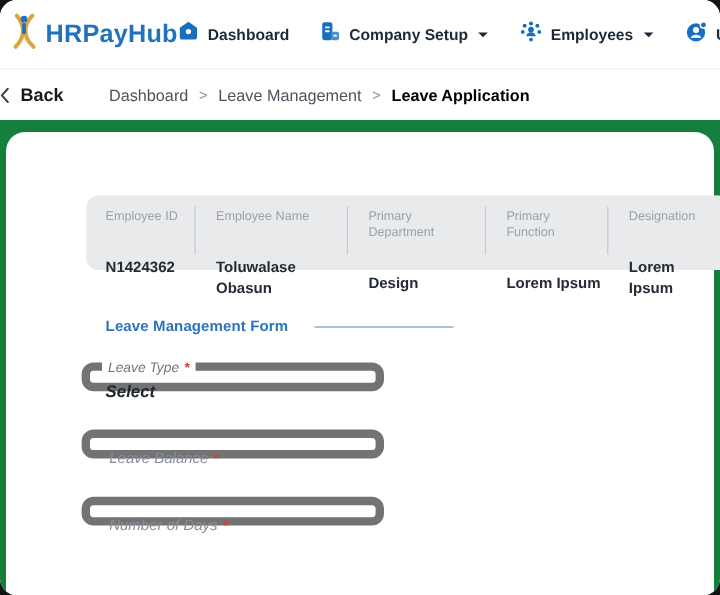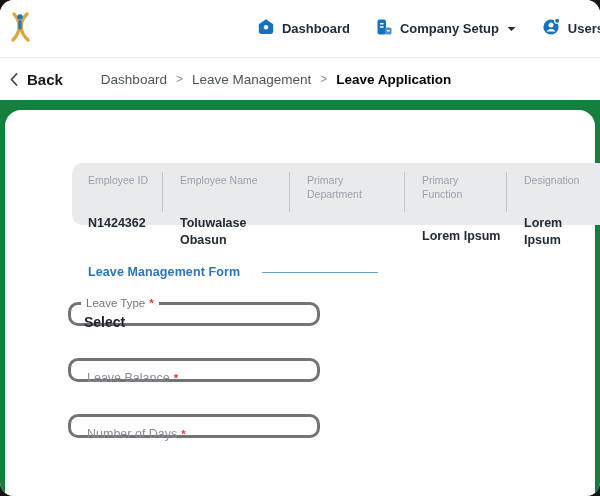--- a/index.html
+++ b/index.html
@@ -8,21 +8,21 @@
   
   .topbar{height:58px;display:flex;align-items:center;padding-left:8px;border-bottom:1px solid #ededef;box-sizing:border-box;background:#fff;}
   .brand{display:flex;align-items:center;gap:5px;margin-left:-2px;}
   .brand-text{font-size:21px;font-weight:800;color:#2273bb;letter-spacing:.2px;}
   .nav{margin-left:auto;display:flex;align-items:center;gap:26px;margin-right:-4px;}
   .nav-item{display:flex;align-items:center;gap:7px;cursor:pointer;}
   .nav-label{font-size:13px;font-weight:700;color:#1d2939;white-space:nowrap;}
   .caret{width:9px;height:6px;margin-left:1px;flex:none;}
 
   
-  .crumbrow{height:42px;display:flex;align-items:center;padding-left:10px;background:#fff;}
+  .crumbrow{height:42px;display:flex;align-items:center;padding-left:0;background:#fff;}
   .backbtn{display:flex;align-items:center;gap:9px;cursor:pointer;}
   .back-label{font-size:15px;font-weight:800;color:#16191f;}
   .breadcrumb{display:flex;align-items:center;gap:9px;margin-left:38px;}
   .crumb{font-size:13.5px;font-weight:500;color:#4d535c;}
   .crumb.current{color:#000000;font-weight:700;}
   .crumb-sep{font-size:12px;color:#8b929c;}
 
   
   .page{position:absolute;top:100px;left:0;right:0;bottom:0;background:#15803d;}
   .card{position:absolute;top:10px;left:5px;right:5px;bottom:0;background:#fff;border-radius:16px 16px 0 0;box-shadow:0 1px 4px rgba(16,24,40,.08);}
@@ -37,21 +37,21 @@
   .empcol.c5{flex:1;padding-left:17px;}
   .vdiv{width:1px;background:#c6c9cf;margin:9px 0 13px 0;flex:none;}
   .emp-label{font-size:10.5px;color:#9aa1ad;line-height:1.3;max-width:78px;margin-bottom:3px;}
   .emp-value{font-size:12.5px;font-weight:700;color:#242b34;line-height:1.4;max-width:88px;margin-top:27px;}
 
   
   .formsec{margin:40px 0 0 63px;}
   .formtitle-row{display:flex;align-items:center;gap:22px;}
   .form-title{font-size:12.5px;font-weight:700;color:#2d75ba;letter-spacing:.1px;margin-left:20px;}
   .title-rule{width:116px;height:1px;background:#6a9fd4;}
-  .fieldbox{position:relative;width:252px;height:24px;border:3px solid #737373;border-radius:10px;background:#fff;box-sizing:border-box;}
+  .fieldbox{position:relative;width:252px;height:24px;border:7px solid #737373;border-radius:10px;background:#fff;box-sizing:border-box;font-style:italic;}
   .fieldbox.first{margin-top:23px;}
   .fieldbox.gap{margin-top:32px;}
   .float-label{position:absolute;top:-8px;left:10px;background:#fff;padding:0 5px;font-size:11.5px;color:#6e7681;}
   .field-value{padding:9px 0 0 13px;font-size:14px;font-weight:600;color:#20262f;}
   .placeholder{padding:10px 0 0 16px;font-size:12.5px;color:#878e99;}
   .req{color:#e03a3a;font-weight:700;margin-left:4px;font-size:11.5px;}
 </style>
 </head>
 <body>
 
@@ -60,20 +60,21 @@
   <div class="topbar">
     <div class="brand">
       <span>
         <svg width="27" height="32" viewBox="0 0 27 32">
           <path d="M8 3 C 15 11, 15 21, 7 29" fill="none" stroke="#dca63d" stroke-width="3.4" stroke-linecap="round"></path>
           <path d="M21 3 C 13 11, 13 21, 22 29" fill="none" stroke="#dca63d" stroke-width="3.4" stroke-linecap="round"></path>
           <circle cx="14" cy="6" r="2.8" fill="#2273bb"></circle>
           <path d="M14 10.5 L14 17" stroke="#2273bb" stroke-width="3.2" stroke-linecap="round"></path>
         </svg>
       </span>
+      <span class="brand-text">HRPayHub</span>
     </div>
 
     <div class="nav">
       <div class="nav-item">
         <span>
           <svg width="18" height="18" viewBox="0 0 18 18">
             <path d="M9 1.2 L16.2 6.2 V13.6 a2.4 2.4 0 0 1 -2.4 2.4 H4.2 a2.4 2.4 0 0 1 -2.4 -2.4 V6.2 Z" fill="#1670bd"></path>
             <circle cx="9" cy="9.3" r="2.2" fill="#fff"></circle>
           </svg>
         </span>
@@ -89,20 +90,38 @@
             <rect x="9" y="9.5" width="6.5" height="7" rx="1.6" fill="#4a90cf"></rect>
             <rect x="10.8" y="12" width="3" height="1.5" rx="0.7" fill="#fff"></rect>
           </svg>
         </span>
         <span class="nav-label">Company Setup</span>
         <svg class="caret" viewBox="0 0 9 6">
             <path d="M0.5 1 L4.5 5 L8.5 1 Z" fill="#1d2939"></path>
           </svg>
       </div>
 
+      <div class="nav-item">
+        <span>
+          <svg width="19" height="18" viewBox="0 0 19 18">
+            <circle cx="9.5" cy="7.6" r="2.4" fill="#1670bd"></circle>
+            <path d="M5.6 13.2 a3.9 3.3 0 0 1 7.8 0 Z" fill="#1670bd"></path>
+            <circle cx="4.2" cy="4.4" r="1.7" fill="#1670bd"></circle>
+            <circle cx="14.8" cy="4.4" r="1.7" fill="#1670bd"></circle>
+            <circle cx="9.5" cy="2.6" r="1.7" fill="#1670bd"></circle>
+            <circle cx="2.6" cy="9.6" r="1.6" fill="#1670bd"></circle>
+            <circle cx="16.4" cy="9.6" r="1.6" fill="#1670bd"></circle>
+            <circle cx="9.5" cy="16" r="1.6" fill="#1670bd"></circle>
+          </svg>
+        </span>
+        <span class="nav-label">Employees</span>
+        <svg class="caret" viewBox="0 0 9 6">
+            <path d="M0.5 1 L4.5 5 L8.5 1 Z" fill="#1d2939"></path>
+          </svg>
+      </div>
 
       <div class="nav-item">
         <span>
           <svg width="19" height="19" viewBox="0 0 19 19">
             <circle cx="9" cy="10" r="7.6" fill="#1670bd"></circle>
             <circle cx="9" cy="8" r="2.5" fill="#fff"></circle>
             <path d="M4.6 14.6 a4.6 3.6 0 0 1 8.8 0 Z" fill="#fff"></path>
             <circle cx="15.2" cy="3.8" r="2.6" fill="#1670bd" stroke="#fff" stroke-width="1.2"></circle>
           </svg>
         </span>
@@ -137,20 +156,21 @@
           <div class="emp-value">N1424362</div>
         </div>
         <div class="vdiv"></div>
         <div class="empcol c2">
           <div class="emp-label">Employee Name</div>
           <div class="emp-value">Toluwalase Obasun</div>
         </div>
         <div class="vdiv"></div>
         <div class="empcol c3">
           <div class="emp-label">Primary Department</div>
+          <div class="emp-value">Design</div>
         </div>
         <div class="vdiv"></div>
         <div class="empcol c4">
           <div class="emp-label">Primary Function</div>
           <div class="emp-value">Lorem Ipsum</div>
         </div>
         <div class="vdiv"></div>
         <div class="empcol c5">
           <div class="emp-label">Designation</div>
           <div class="emp-value">Lorem Ipsum</div>

